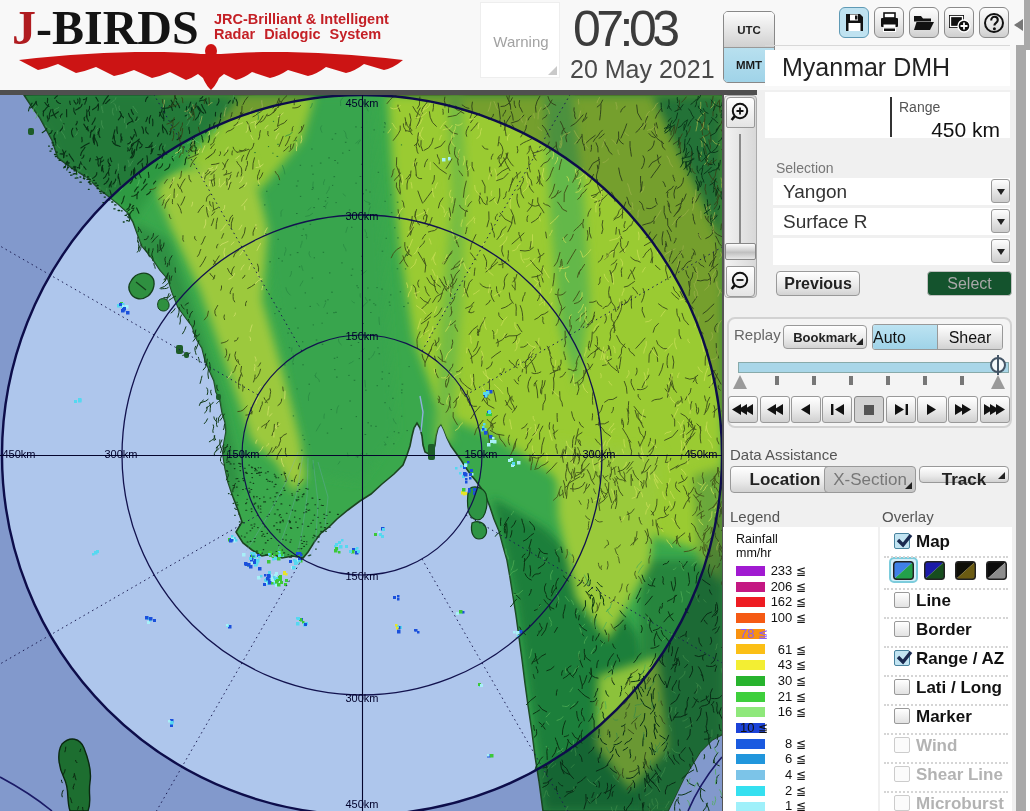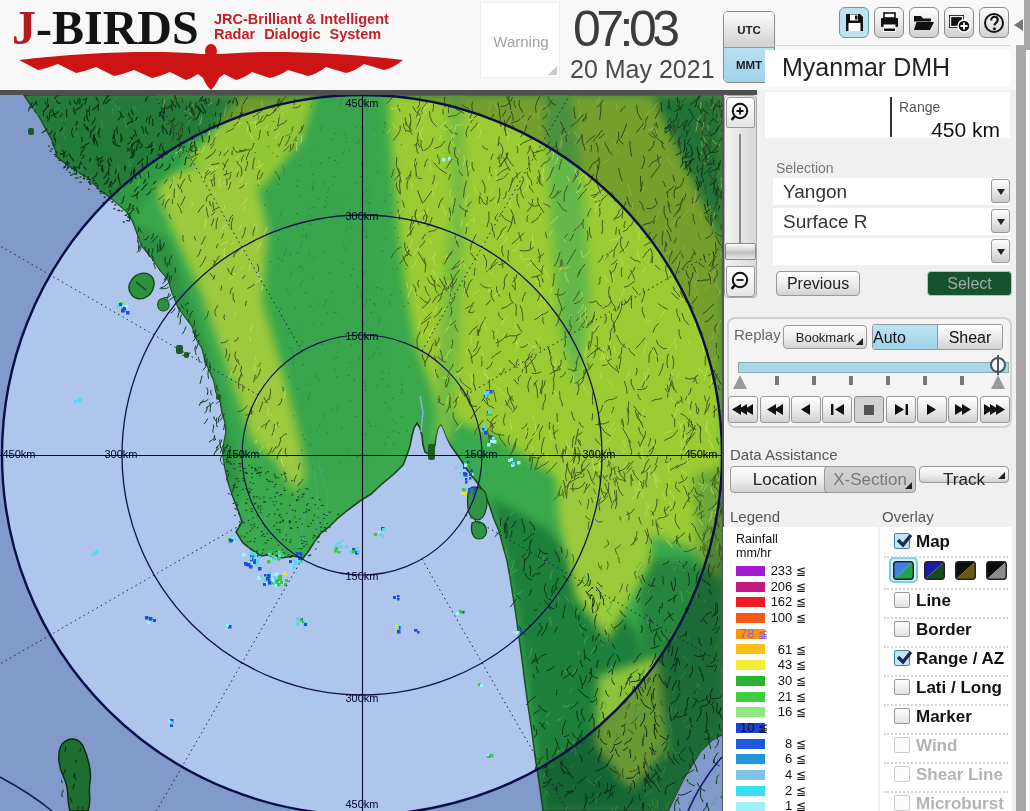--- a/index.html
+++ b/index.html
@@ -1,21 +1,21 @@
 <!DOCTYPE html>
 <html><head><meta charset="utf-8"><title>J-BIRDS</title>
 <style>
 *{margin:0;padding:0;box-sizing:border-box;}
 html,body{width:1030px;height:811px;overflow:hidden;font-family:"Liberation Sans",sans-serif;background:#f0f0f0;}
 .abs{position:absolute;}
 #topbar{left:0;top:0;width:1030px;height:90px;background:#f8f8f8;}
 #topline{left:0;top:90px;width:757px;height:5px;background:#4f4f4f;}
 #map{left:0;top:95px;width:723px;height:716px;}
 #mapedge{left:722px;top:95px;width:2px;height:716px;background:#555;}
-.btn{background:linear-gradient(#ffffff,#e9e9e9 60%,#d2d2d2);border:1px solid #999;border-radius:4px;}
+.btn{background:linear-gradient(#ffffff,#e9e9e9 60%,#d2d2d2);border:1px solid #999;border-radius:4px;font-weight:bold;}
 .tool{width:30px;height:31px;border:1px solid #8a8a8a;border-radius:6px;background:linear-gradient(#fdfdfd,#e8e8e8 55%,#cfcfcf);display:flex;align-items:center;justify-content:center;}
 .cornertri{position:absolute;right:3px;bottom:3px;width:0;height:0;border-left:7px solid transparent;border-bottom:7px solid #222;}
 .ddbtn{position:absolute;width:19px;height:24px;background:linear-gradient(#fefefe,#e4e4e4 55%,#cccccc);border:1px solid #999;border-radius:3px;}
 .ddbtn:after{content:"";position:absolute;left:5px;top:9px;border:4px solid transparent;border-top:6px solid #222;}
 .cb{position:absolute;left:14px;width:16px;height:16px;border:1px solid #999;border-radius:2px;background:linear-gradient(#fff,#e2e2e2);}
 .cb.on{background:#c2e4f2;border:1px solid #49839e;}
 .cb.dis{border:1px solid #ccc;background:#fbfbfb;}
 .olrow{position:absolute;left:0;width:132px;height:29px;}
 .ollab{position:absolute;left:36px;top:0;font-size:17px;font-weight:bold;color:#111;line-height:18px;}
 .ollab.dis{color:#b3b3b3;}

